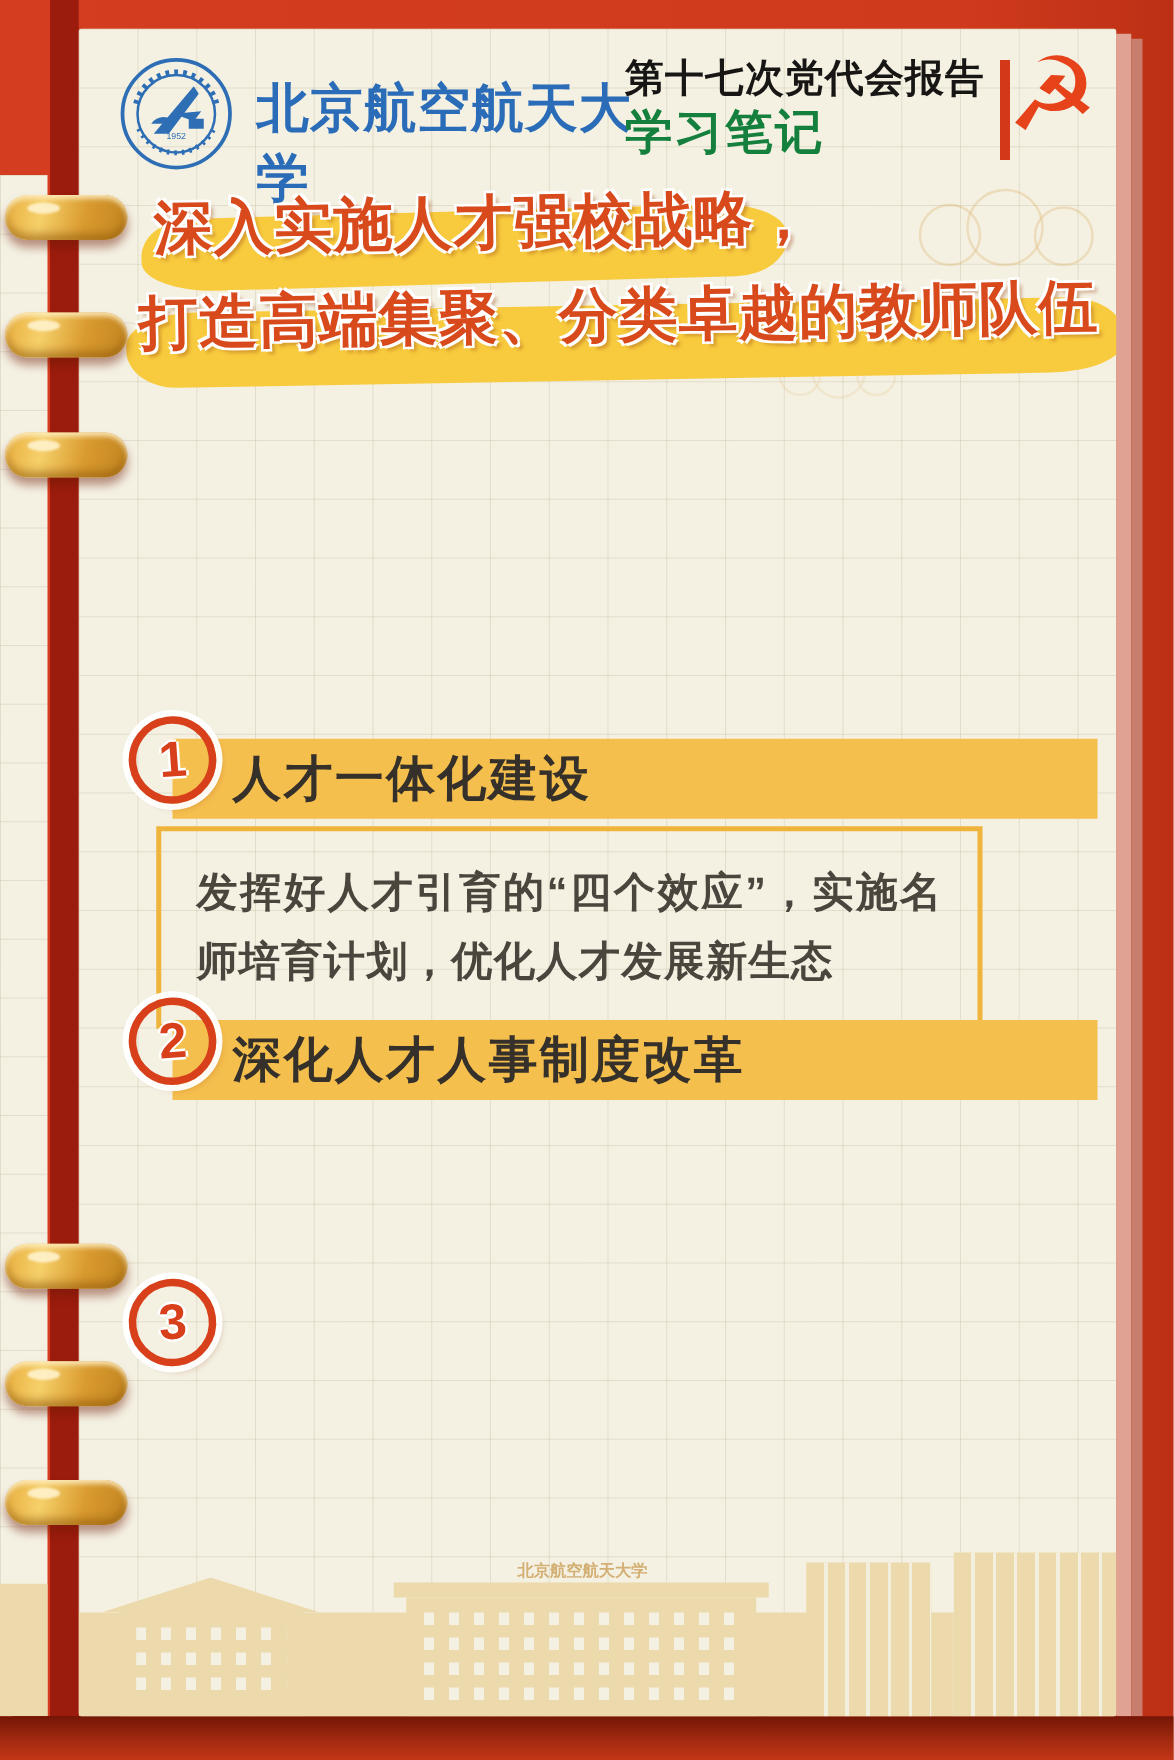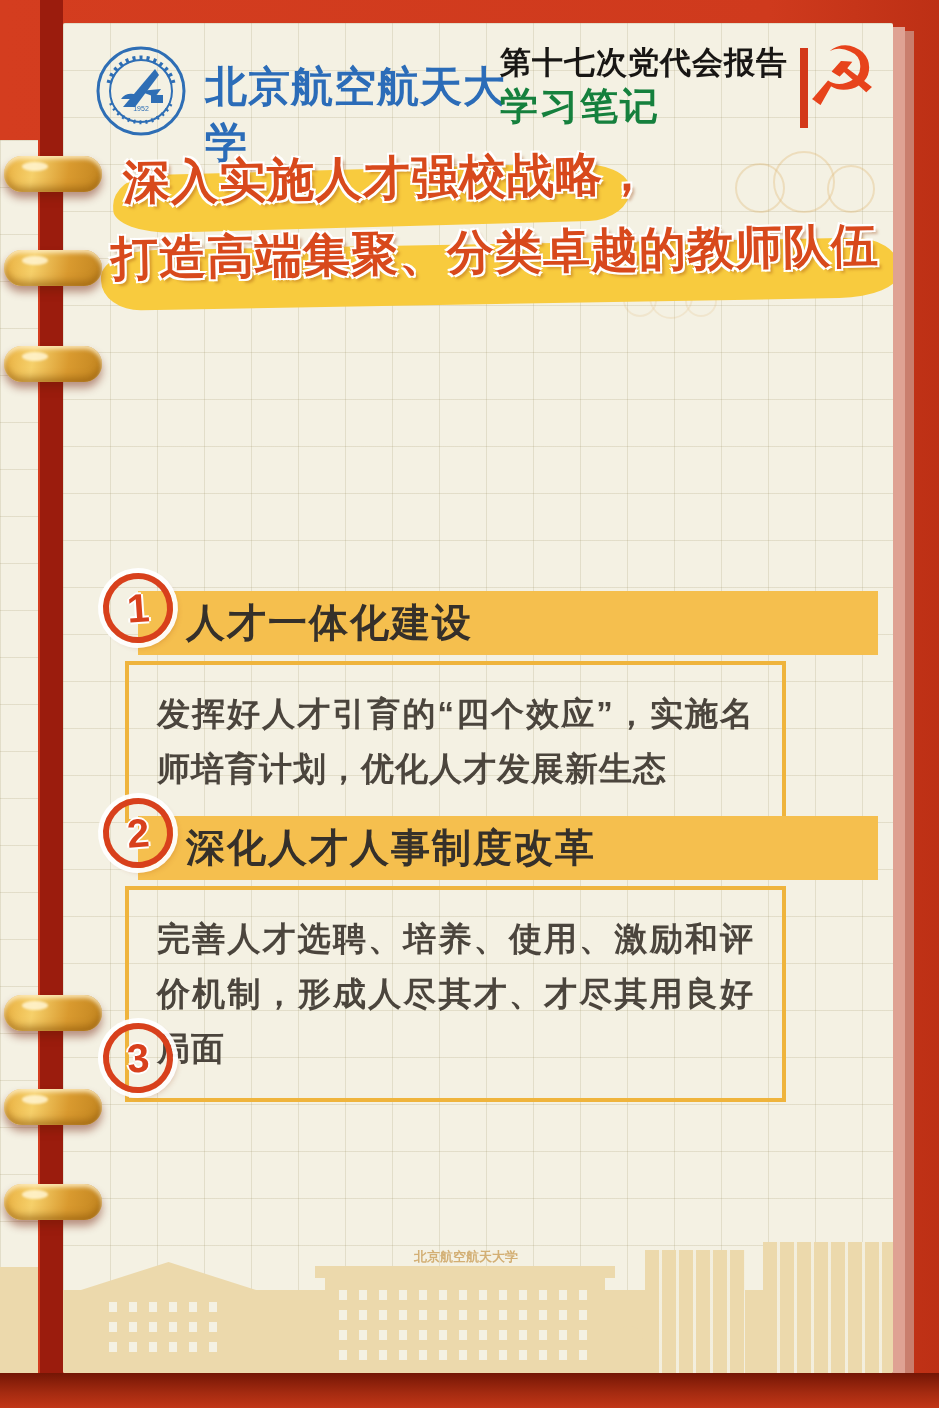--- a/index.html
+++ b/index.html
@@ -140,21 +140,20 @@
       <span>1</span>
       </div>
     <div class="sec-box x1">发挥好人才引育的“四个效应”，实施名师培育计划，优化人才发展新生态</div>
 
     <div class="sec-bar b2">
       <span>深化人才人事制度改革</span>
       </div>
     <div class="num-circle c2">
       <span>2</span>
       </div>
-    <div class="sec-box x2">完善人才选聘、培养、使用、激励和评价机制，形成人尽其才、才尽其用良好局面</div>
 
     <div class="num-circle c3">
       <span>3</span>
       </div>
 
     <div class="campus">
       <div class="band"></div>
       <div class="roofL" style="left:18px;top:14px;width:175px;height:28px;"></div>
       <div class="bld" style="left:34px;top:40px;width:145px;height:85px;">
         <div class="win" style="left:12px;top:14px;width:120px;"></div>

